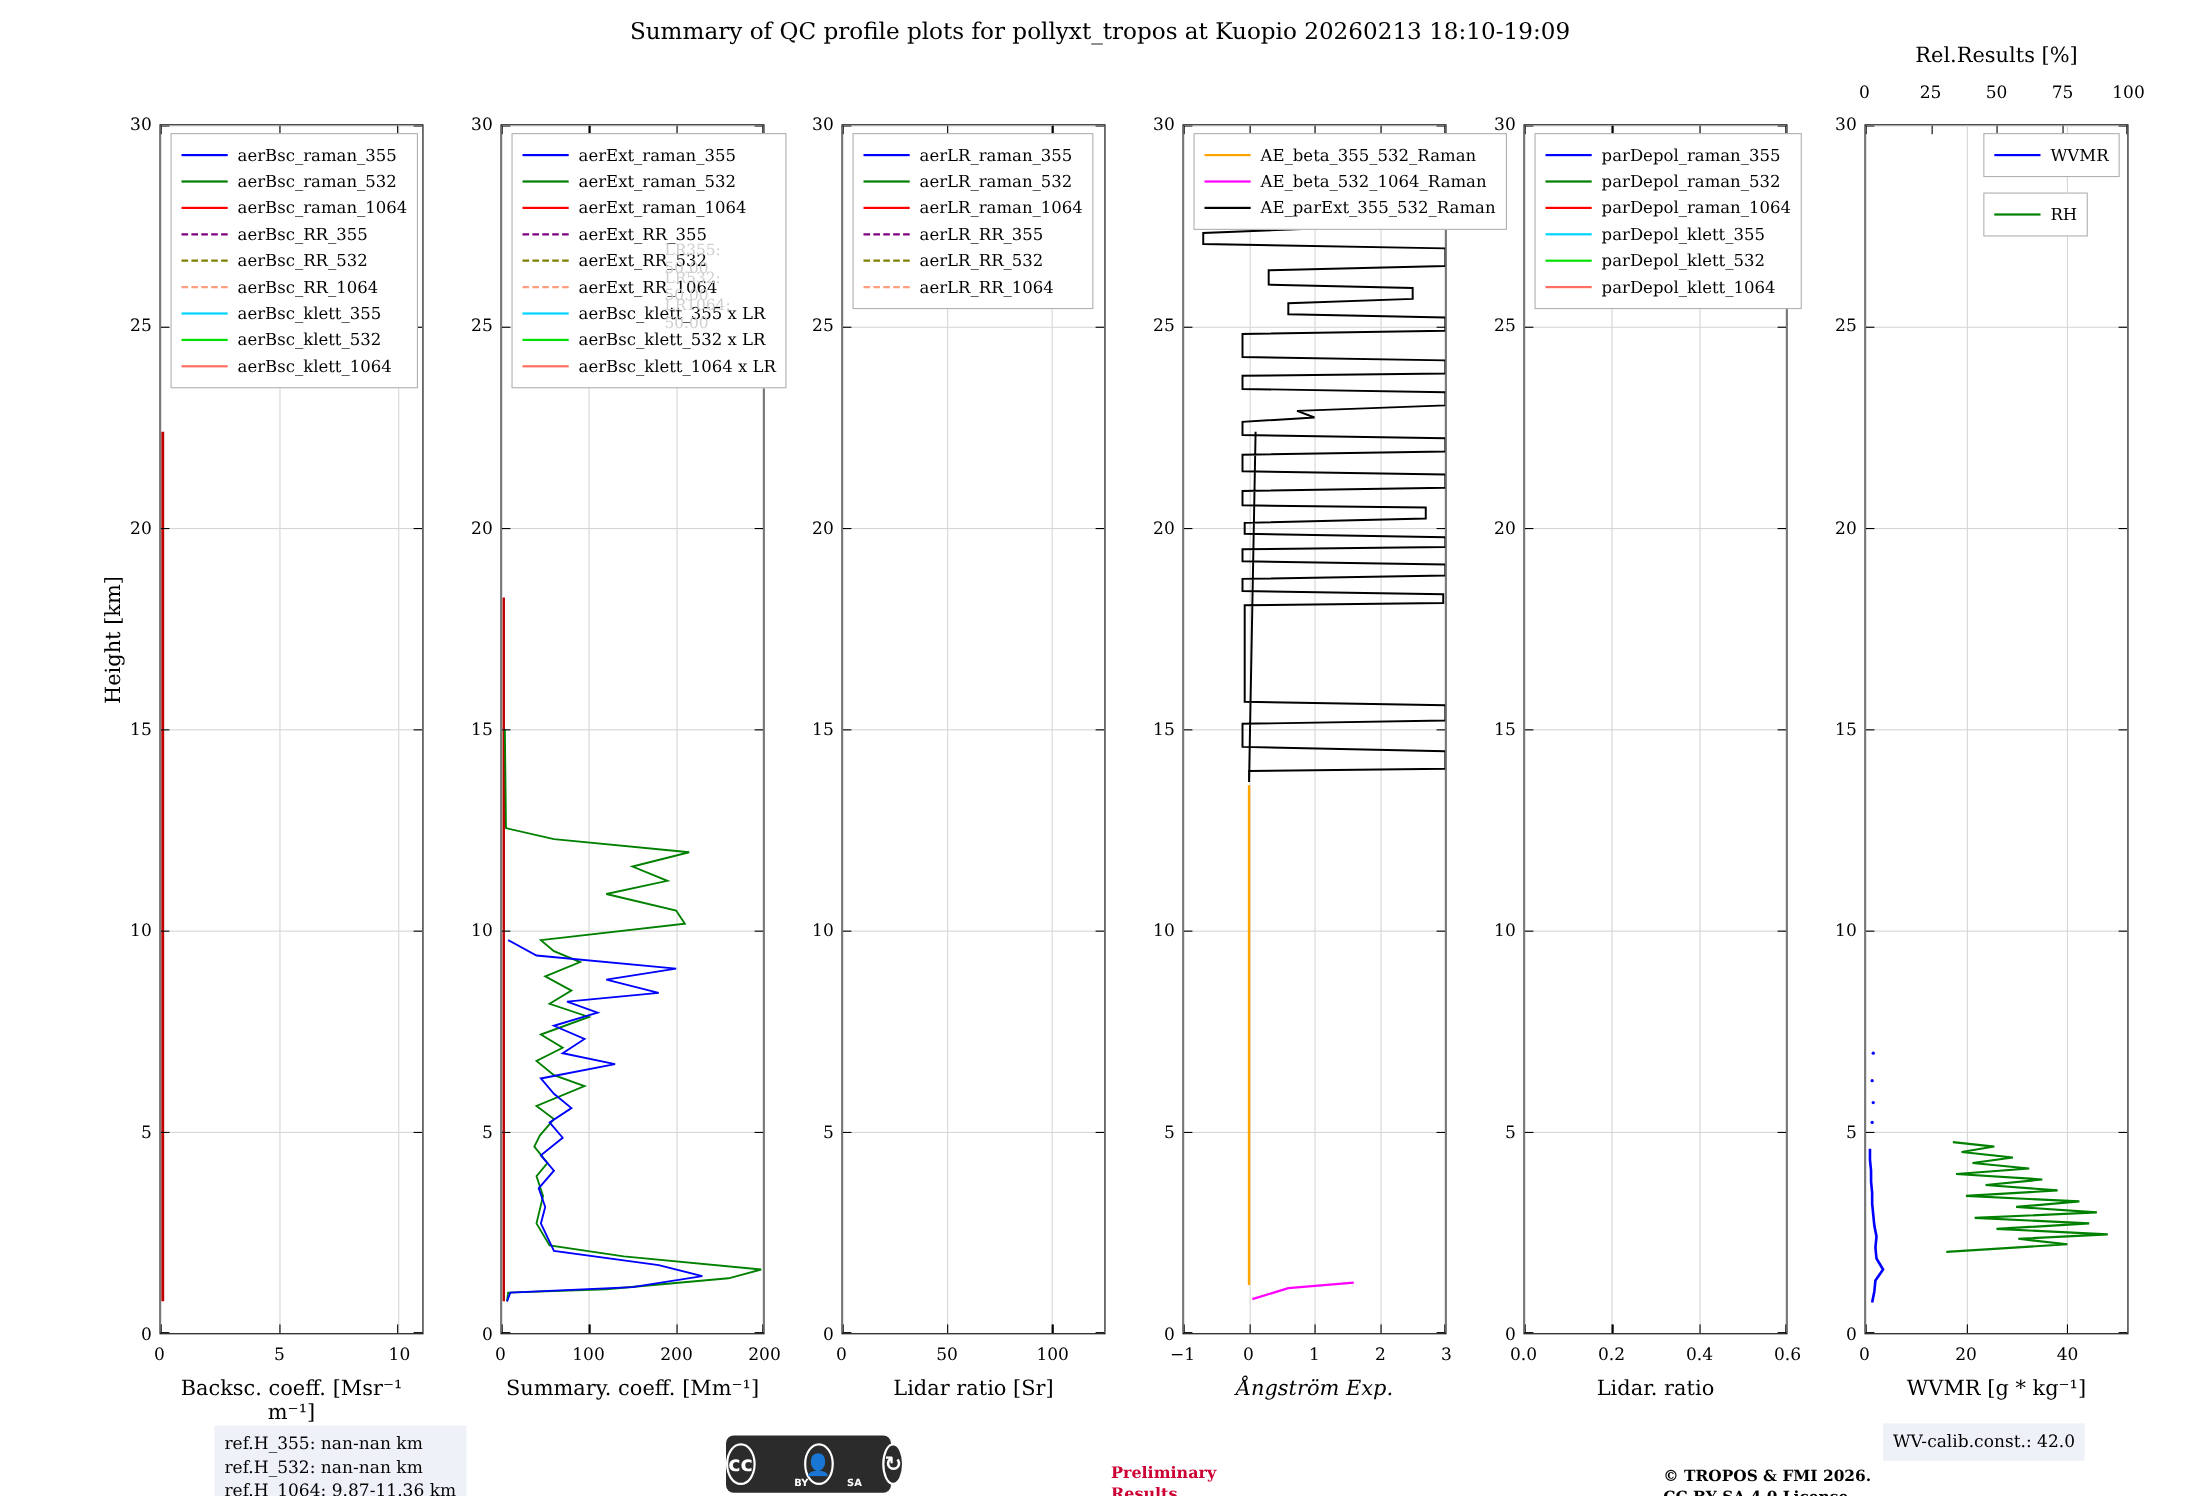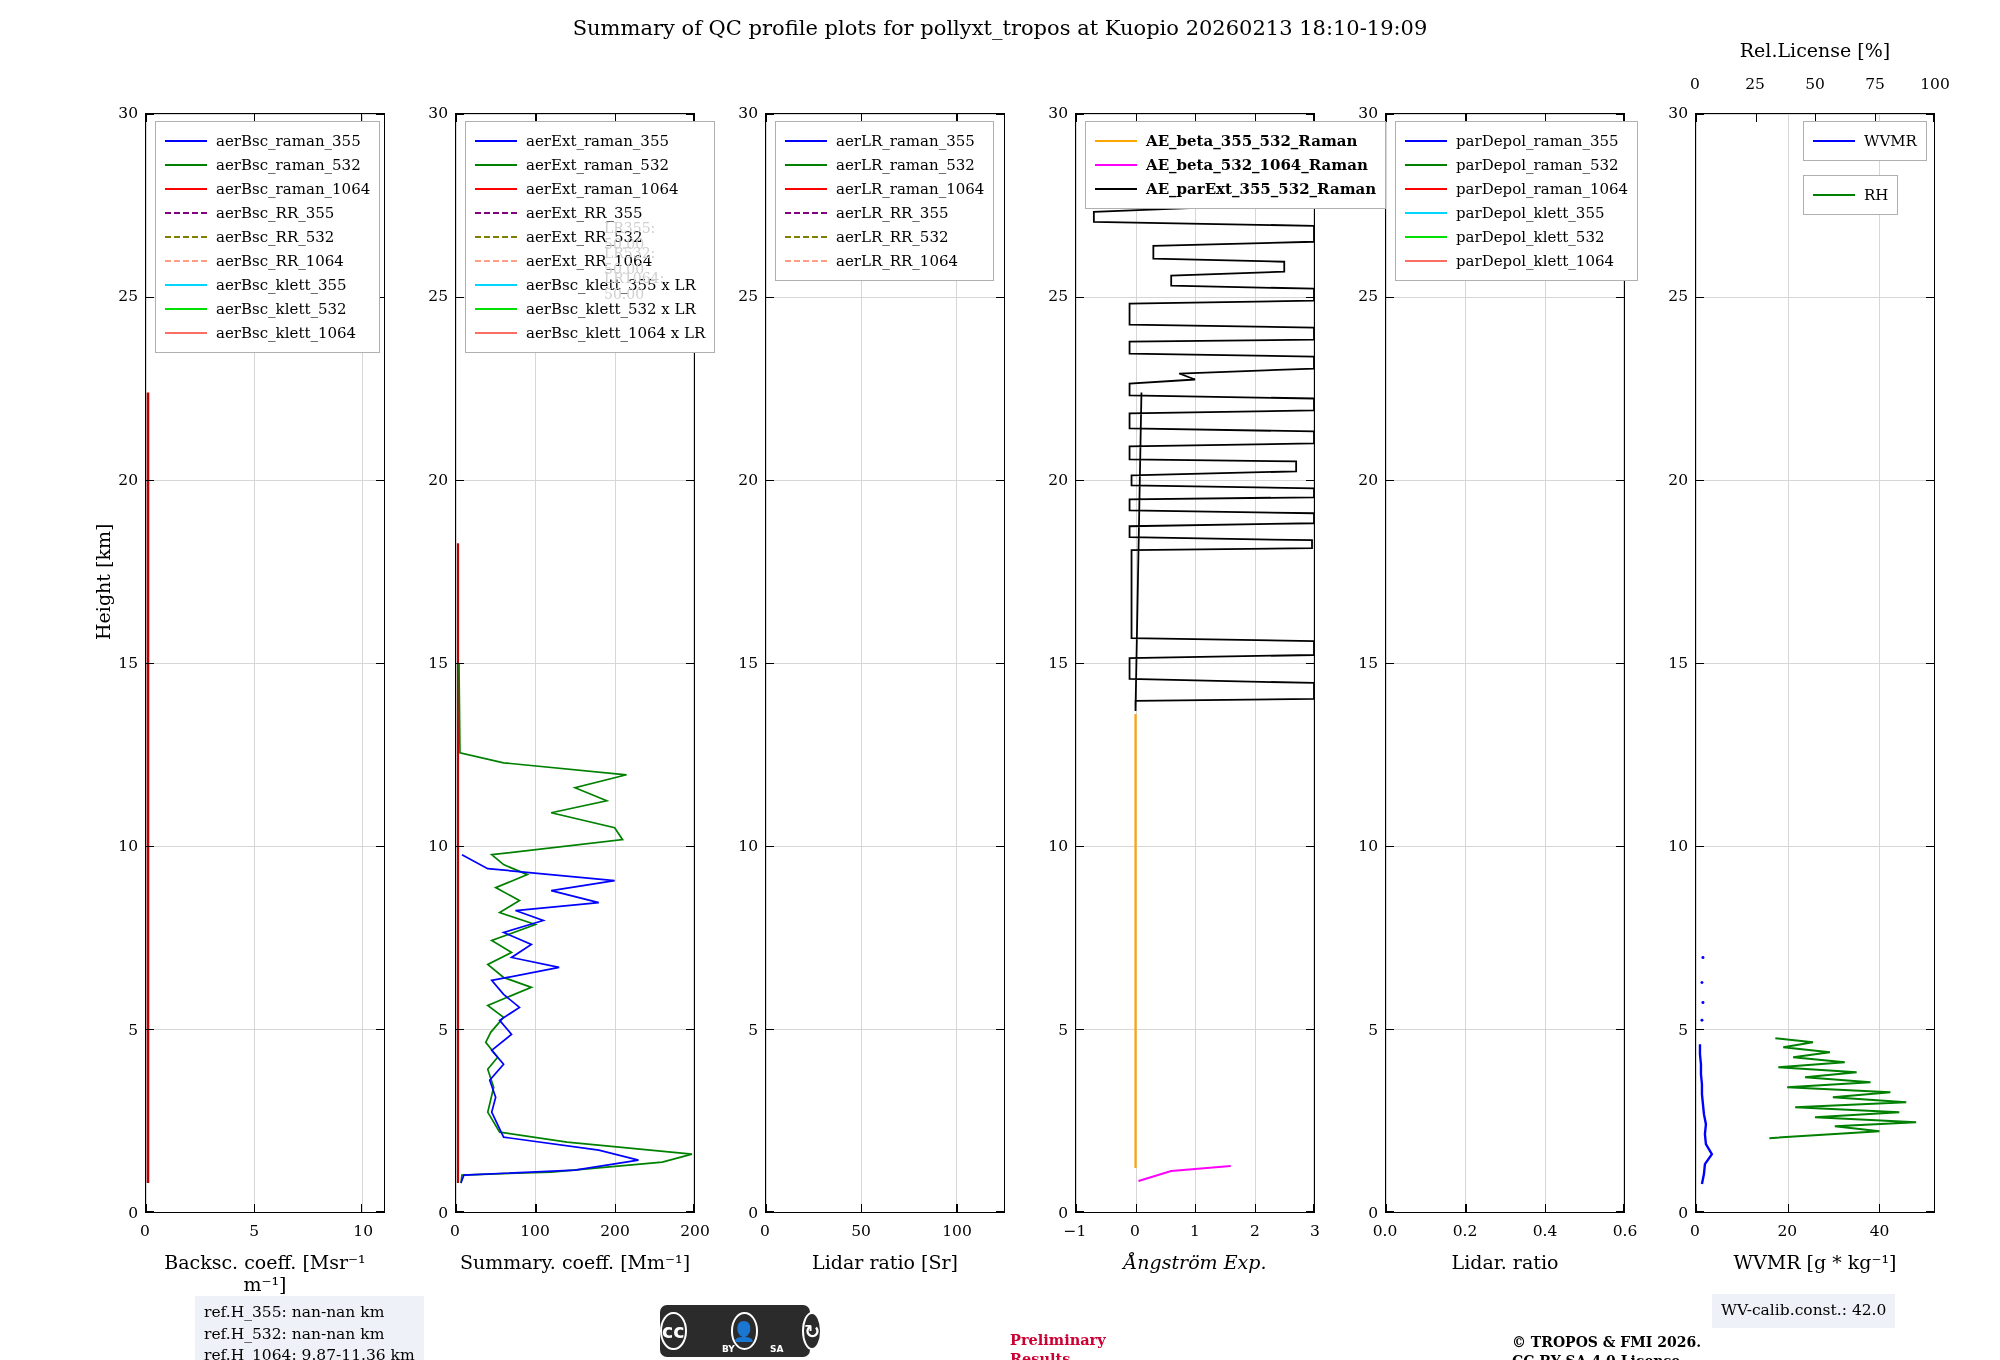--- a/index.html
+++ b/index.html
@@ -349,21 +349,21 @@
   <div class="ytick" style="top:50%">15</div>
   <div class="ytick" style="top:66.67%">10</div>
   <div class="ytick" style="top:83.33%">5</div>
   <div class="ytick" style="top:100%">0</div>
   <div class="xtick" style="left:0%">−1</div>
   <div class="xtick" style="left:25%">0</div>
   <div class="xtick" style="left:50%">1</div>
   <div class="xtick" style="left:75%">2</div>
   <div class="xtick" style="left:100%">3</div>
   <div class="xlabel" style="font-style:italic;">Ångström Exp.</div>
-  <div class="legend" style="left:10px;top:8px;font-weight:bold;">
+  <div class="legend" style="left:10px;top:8px;">
     <div class="row">
         <span class="swatch" style="border-top:2px solid #ffa500"></span>
         <span>AE_beta_355_532_Raman</span>
       </div>
     <div class="row">
         <span class="swatch" style="border-top:2px solid #ff00ff"></span>
         <span>AE_beta_532_1064_Raman</span>
       </div>
     <div class="row">
         <span class="swatch" style="border-top:2px solid #000000"></span>
@@ -442,21 +442,21 @@
         <span>parDepol_klett_532</span>
       </div>
     <div class="row">
         <span class="swatch" style="border-top:2px solid #ff6f61"></span>
         <span>parDepol_klett_1064</span>
       </div>
   </div>
 </div>
 
 <div class="panel" style="left:1695px;width:240px;">
-  <div class="toptitle">Rel.License [%]</div>
+  <div class="toptitle">Rel.Results [%]</div>
   <div class="plotbox">
     <div class="gridv" style="left:0%"></div>
     <div class="gridv" style="left:38.46%"></div>
     <div class="gridv" style="left:76.92%"></div>
     <div class="gridh" style="top:100%"></div>
     <div class="gridh" style="top:83.33%"></div>
     <div class="gridh" style="top:66.67%"></div>
     <div class="gridh" style="top:50%"></div>
     <div class="gridh" style="top:33.33%"></div>
     <div class="gridh" style="top:16.67%"></div>

